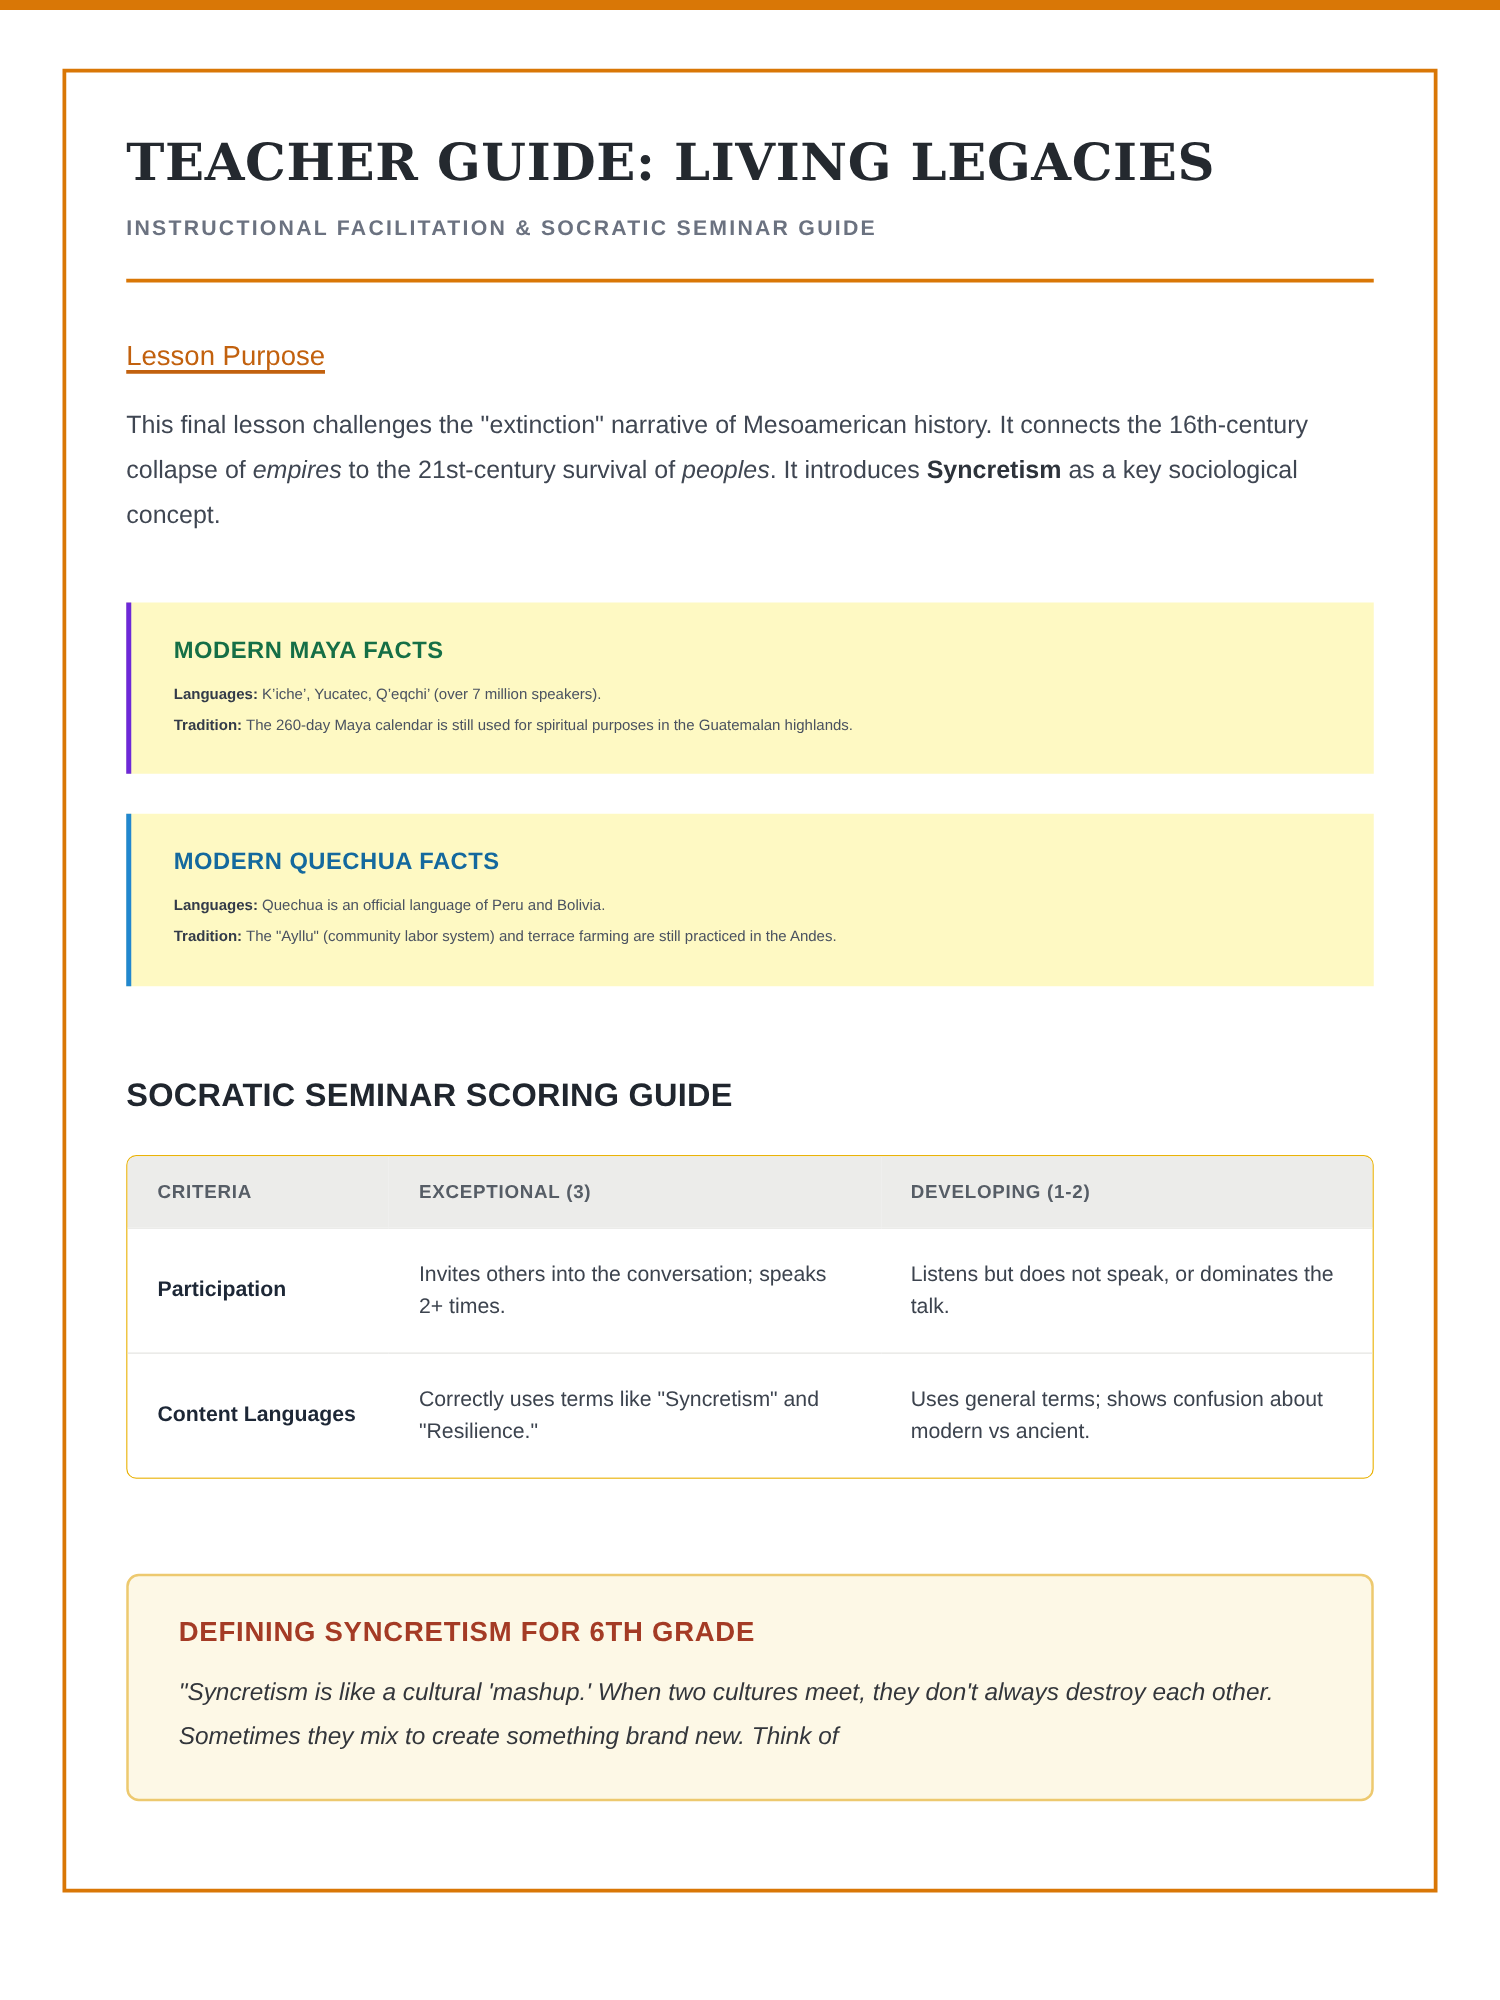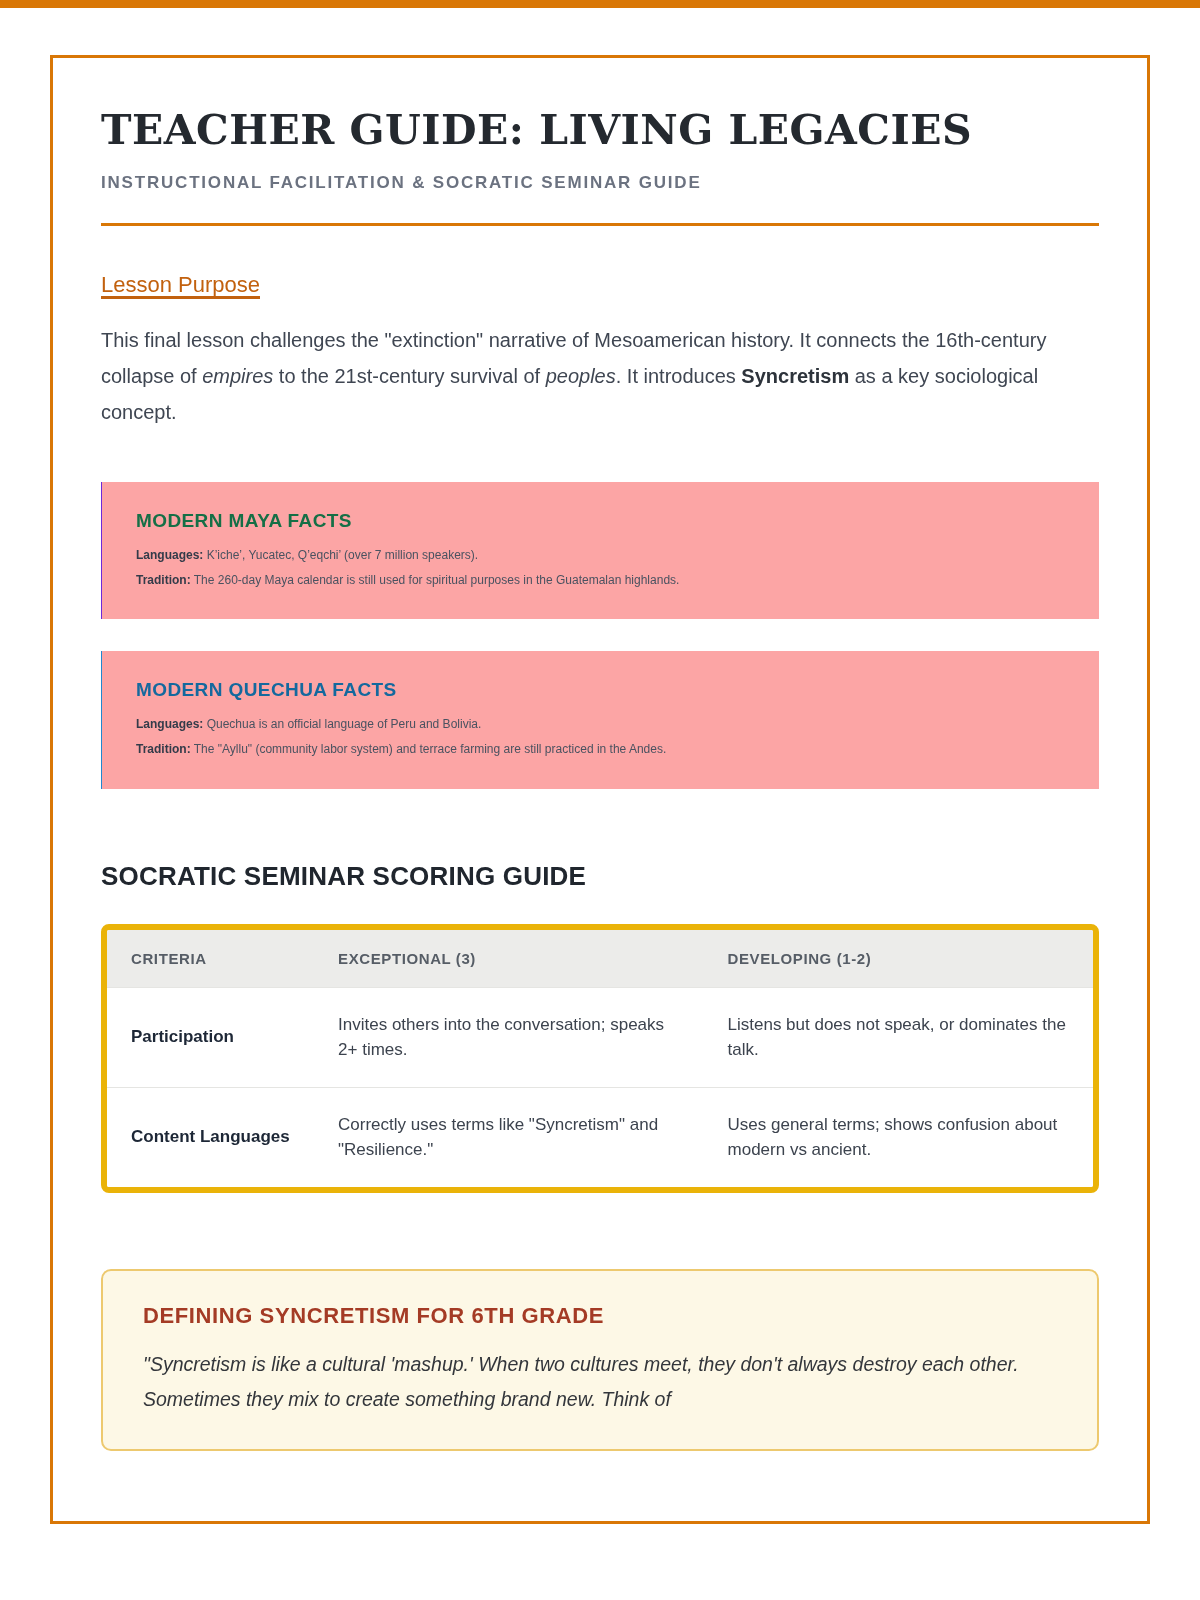--- a/index.html
+++ b/index.html
@@ -27,33 +27,33 @@
     margin-top:46px; display:inline-block; font-size:22px; font-weight:400; color:#c2610e;
     text-decoration:underline; text-decoration-thickness:2.5px; text-underline-offset:4px;
     cursor:pointer;
   }
 
   .purpose-text { margin-top:24px; font-size:20px; line-height:1.8; color:#3f4652; }
   .purpose-text em { font-style:italic; }
   .purpose-text strong { font-weight:700; color:#2d333b; }
 
   .fact-card {
-    margin-top:52px; background:#fca5a5; border-left:1px solid #6d28d9;
+    margin-top:52px; background:#fef9c3; border-left:4px solid #6d28d9;
     padding:28px 34px 30px; 
   }
   .fact-card.quechua { margin-top:32px; border-left-color:#2187cf; }
   .fact-heading { font-size:19px; font-weight:800; letter-spacing:0.4px; color:#156f46; margin-bottom:14px; }
   .fact-card.quechua .fact-heading { color:#14699e; }
   .fact-line { font-size:12px; line-height:1.55; color:#4a5260; max-width:830px; }
   .fact-line + .fact-line { margin-top:6px; }
   .fact-line strong { color:#333b49; font-weight:700; }
 
   .scoring-heading { margin-top:72px; font-size:26px; font-weight:800; color:#20262e; letter-spacing:0.2px; }
 
-  .table-wrap { margin-top:32px; border:6px solid #eab308; border-radius:8px; overflow:hidden; background:#fff; }
+  .table-wrap { margin-top:32px; border:1px solid #eab308; border-radius:8px; overflow:hidden; background:#fff; }
   table { width:100%; border-collapse:collapse; }
   th {
     background:#ececea; text-align:left; font-size:15px; font-weight:700;
     color:#565d66; letter-spacing:0.6px; padding:20px 24px; text-transform:uppercase;
   }
   td {
     padding:24px; font-size:17px; color:#3c434e; line-height:1.5;
     border-top:1px solid #e5e5e2; vertical-align:middle; background:#fff;
   }
   td.crit { font-weight:700; color:#1d2736; }

